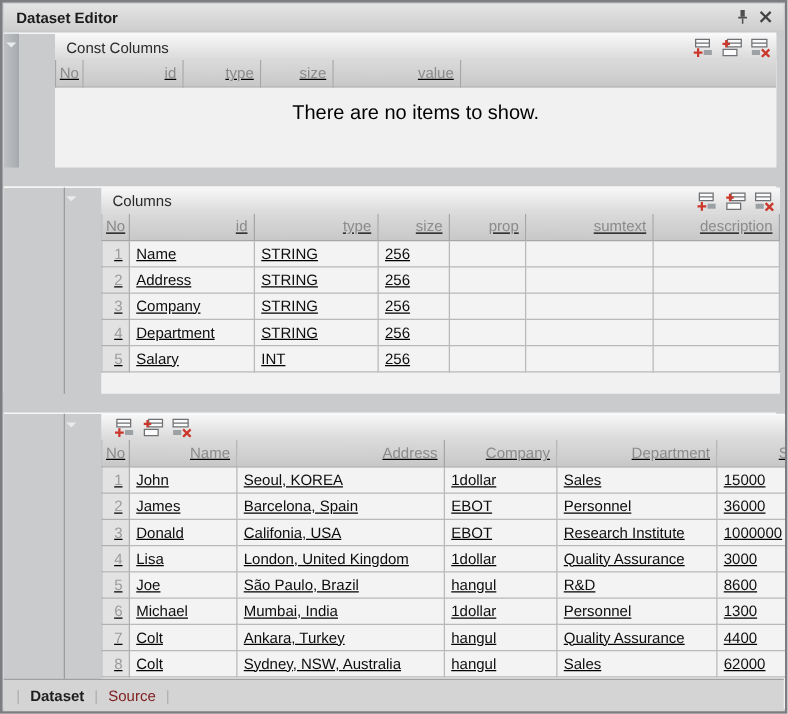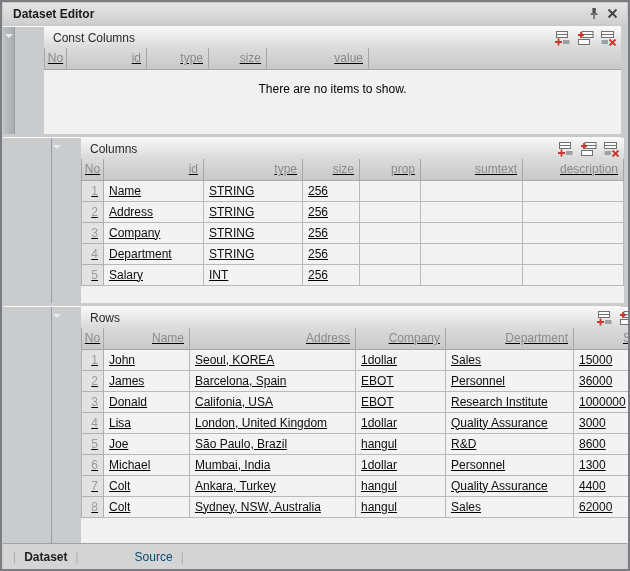--- a/index.html
+++ b/index.html
@@ -27,21 +27,21 @@
     font-size: 12px; font-weight: bold; color: #1b1b1b;
   }
   .tb-btn {
     width: 18px; height: 17px;
     display: flex; align-items: center; justify-content: center;
     cursor: default;
   }
 
   
   .section { display: flex; margin: 3px 6px 0 0; box-shadow: 0 -1px 0 #f6f6f6; gap: 29px; }
-  .section + .section { margin-top: 4px; padding-left: 48px; }
+  .section + .section { margin-top: 16px; padding-left: 48px; }
   .strip {
     width: 12px;
     background: linear-gradient(to right, #bfc1c4, #a9acb0);
     border-right: 1px solid #999da1;
     position: relative;
     cursor: pointer;
   }
   .strip .arr {
     position: absolute; top: 7px; left: 2px;
     width: 0; height: 0;
@@ -105,38 +105,38 @@
   table.grid td.filler {
     background: transparent;
     border: none;
     border-left: 1px solid #b5b5b5;
   }
   table.grid tbody tr:first-child td { border-top: none; }
 
   .empty-msg {
     margin-top: 12px;
     text-align: center;
-    font-size: 12px;
+    font-size: 16px;
     color: #000;
   }
 
   
   .tabbar {
     position: absolute; left: 1px; right: 1px; bottom: 0;
     height: 26px;
     background: #d4d4d4;
     border-top: 1px solid #9fa1a3;
     display: flex; align-items: center;
     padding: 0 4px;
     font-size: 12px;
   }
   .tab-sep { color: #aeaeae; padding: 0 6px; }
   .tab { padding: 0 2px; cursor: pointer; text-align: right; }
   .tab.active { font-weight: bold; color: #1e1e1e; }
-  .tab.inactive { color: #0c4a6e; margin-left: 48px; }
+  .tab.inactive { color: #7f1d1d; }
 
   svg { display: block; }
 </style>
 </head>
 <body>
 
 <div class="window">
 
   <div class="titlebar">
     <span class="title">Dataset Editor</span>
@@ -329,21 +329,20 @@
       </div>
     </div>
   </div>
 
   <div class="section">
     <div class="strip">
       <span class="arr"></span>
     </div>
     <div class="panel">
       <div class="sec-header">
-        <span class="sec-title">Rows</span>
         <span class="sec-tools">
           <span class="tool-btn">
             <svg width="17" height="16" viewBox="0 0 17 16">
               <rect x="2.5" y="1.5" width="11" height="6" fill="#fbfbfb" stroke="#6e7073"></rect>
                 <line x1="2.5" y1="4.5" x2="13.5" y2="4.5" stroke="#6e7073"></line>
               <rect x="9" y="10" width="6.5" height="4" fill="#9ba1a5"></rect>
               <path d="M1 12 h7 M4.5 8.5 v7" stroke="#cb372a" stroke-width="1.8"></path>
             </svg>
           </span>
           <span class="tool-btn">

